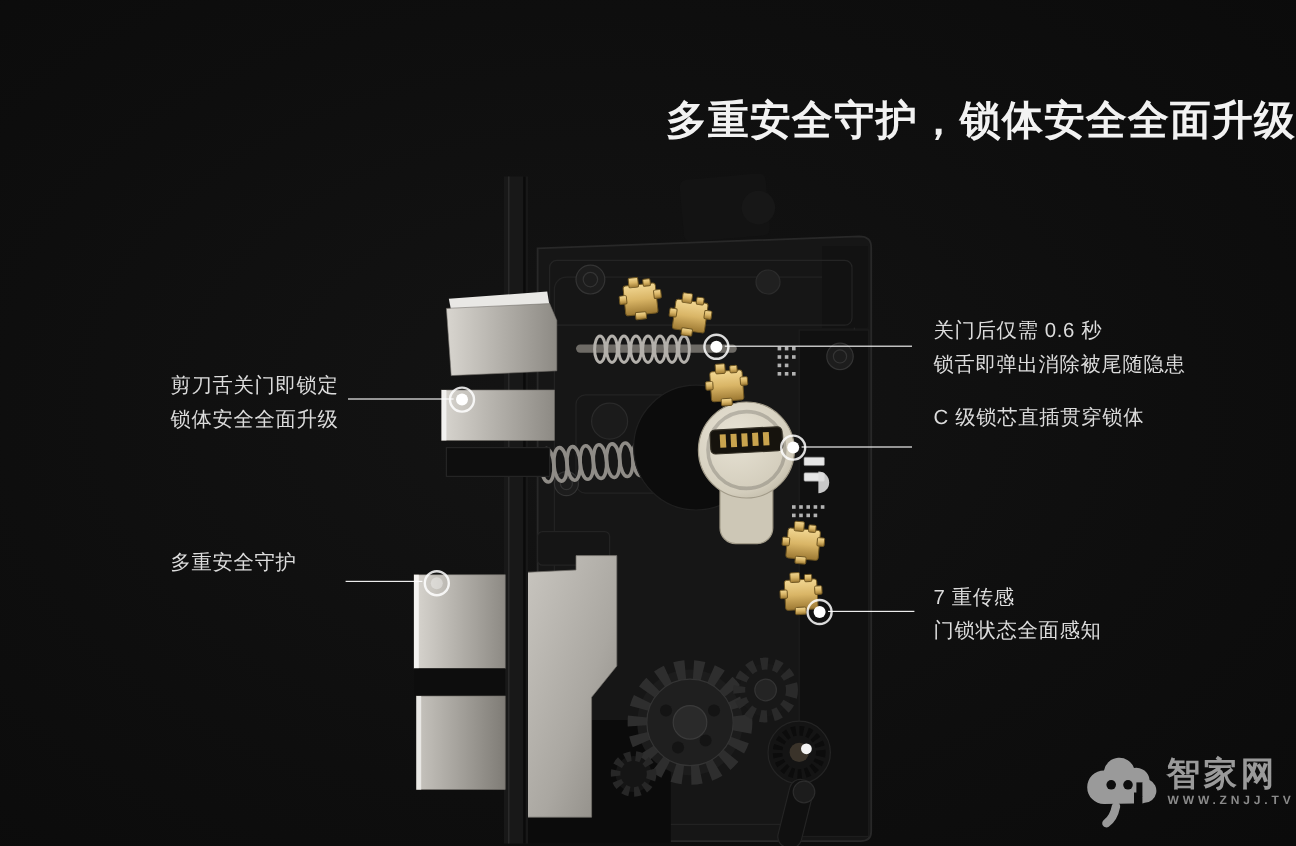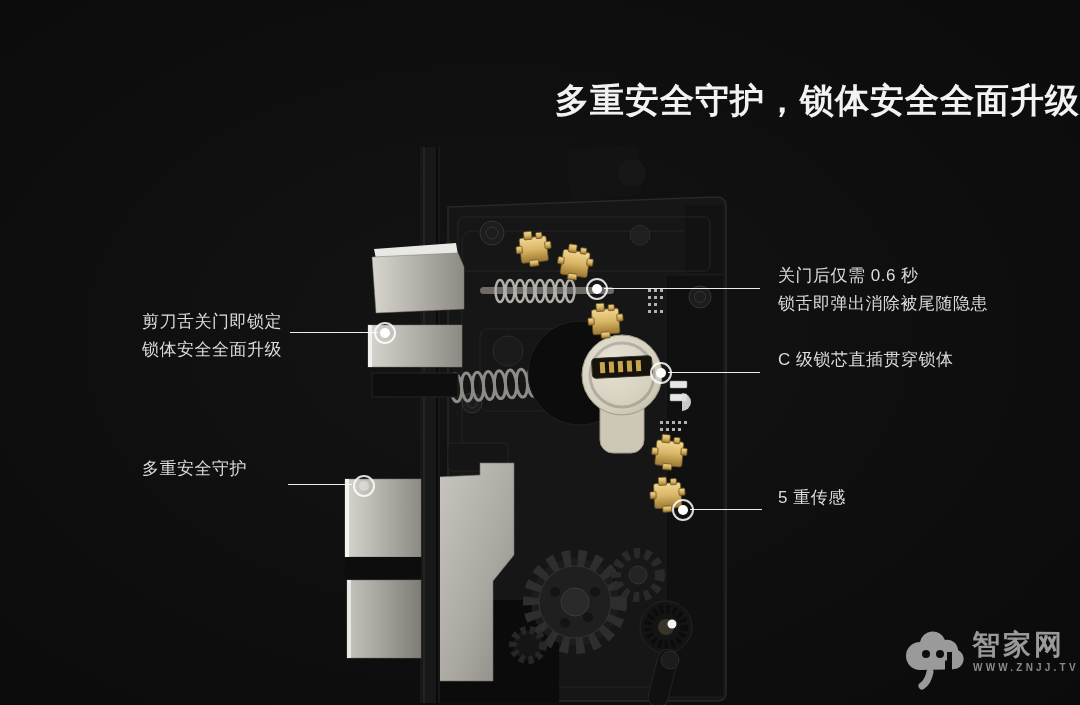--- a/index.html
+++ b/index.html
@@ -231,28 +231,29 @@
   <div class="lead" style="left:288px;top:484px;width:64px;"></div>
   <div class="dot hollow" style="left:353px;top:475px;"></div>
 
   <div class="callout" style="left:778px;top:262px;">
     <div>关门后仅需 0.6 秒</div>
     <div>锁舌即弹出消除被尾随隐患</div>
   </div>
   <div class="lead" style="left:604px;top:288px;width:156px;"></div>
   <div class="dot" style="left:586px;top:278px;"></div>
 
-  <div class="callout" style="left:778px;top:346px;">
+  <div class="callout" style="left:778px;top:334px;">
     <div>C 级锁芯直插贯穿锁体</div>
   </div>
   <div class="lead" style="left:668px;top:372px;width:92px;"></div>
   <div class="dot" style="left:650px;top:362px;"></div>
 
   <div class="callout" style="left:778px;top:484px;">
-    <div>5 重传感</div>
+    <div>7 重传感</div>
+    <div>门锁状态全面感知</div>
   </div>
   <div class="lead" style="left:690px;top:509px;width:72px;"></div>
   <div class="dot" style="left:672px;top:499px;"></div>
 
   <div class="watermark">
     <svg class="wm-icon" width="64" height="68" viewBox="0 0 64 68">
       <path d="M18,18 a13,13 0 0 1 25,-2 a11,11 0 0 1 13,10 a10,10 0 0 1 -4,19 l-2,0.5 l0,-9 l-7,0 l0,9 L18,46 a12,12 0 0 1 0,-28 Z" fill="#9a9a9a"></path>
       <rect x="45" y="28" width="8" height="12" fill="#0d0d0d"></rect>
       <rect x="50" y="26" width="6" height="16" rx="3" fill="#9a9a9a"></rect>
       <circle cx="24" cy="30" r="4" fill="#0d0d0d"></circle>

